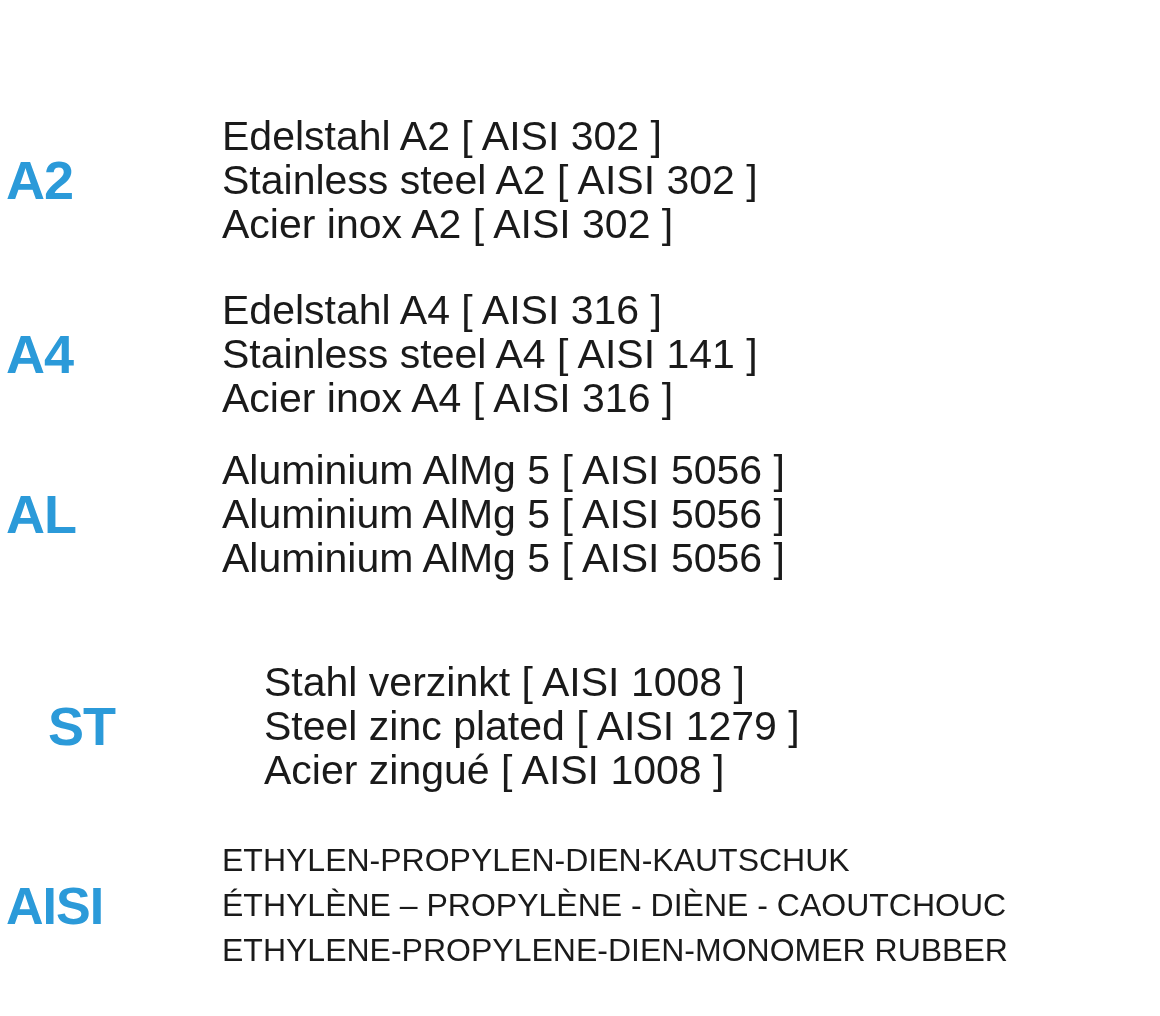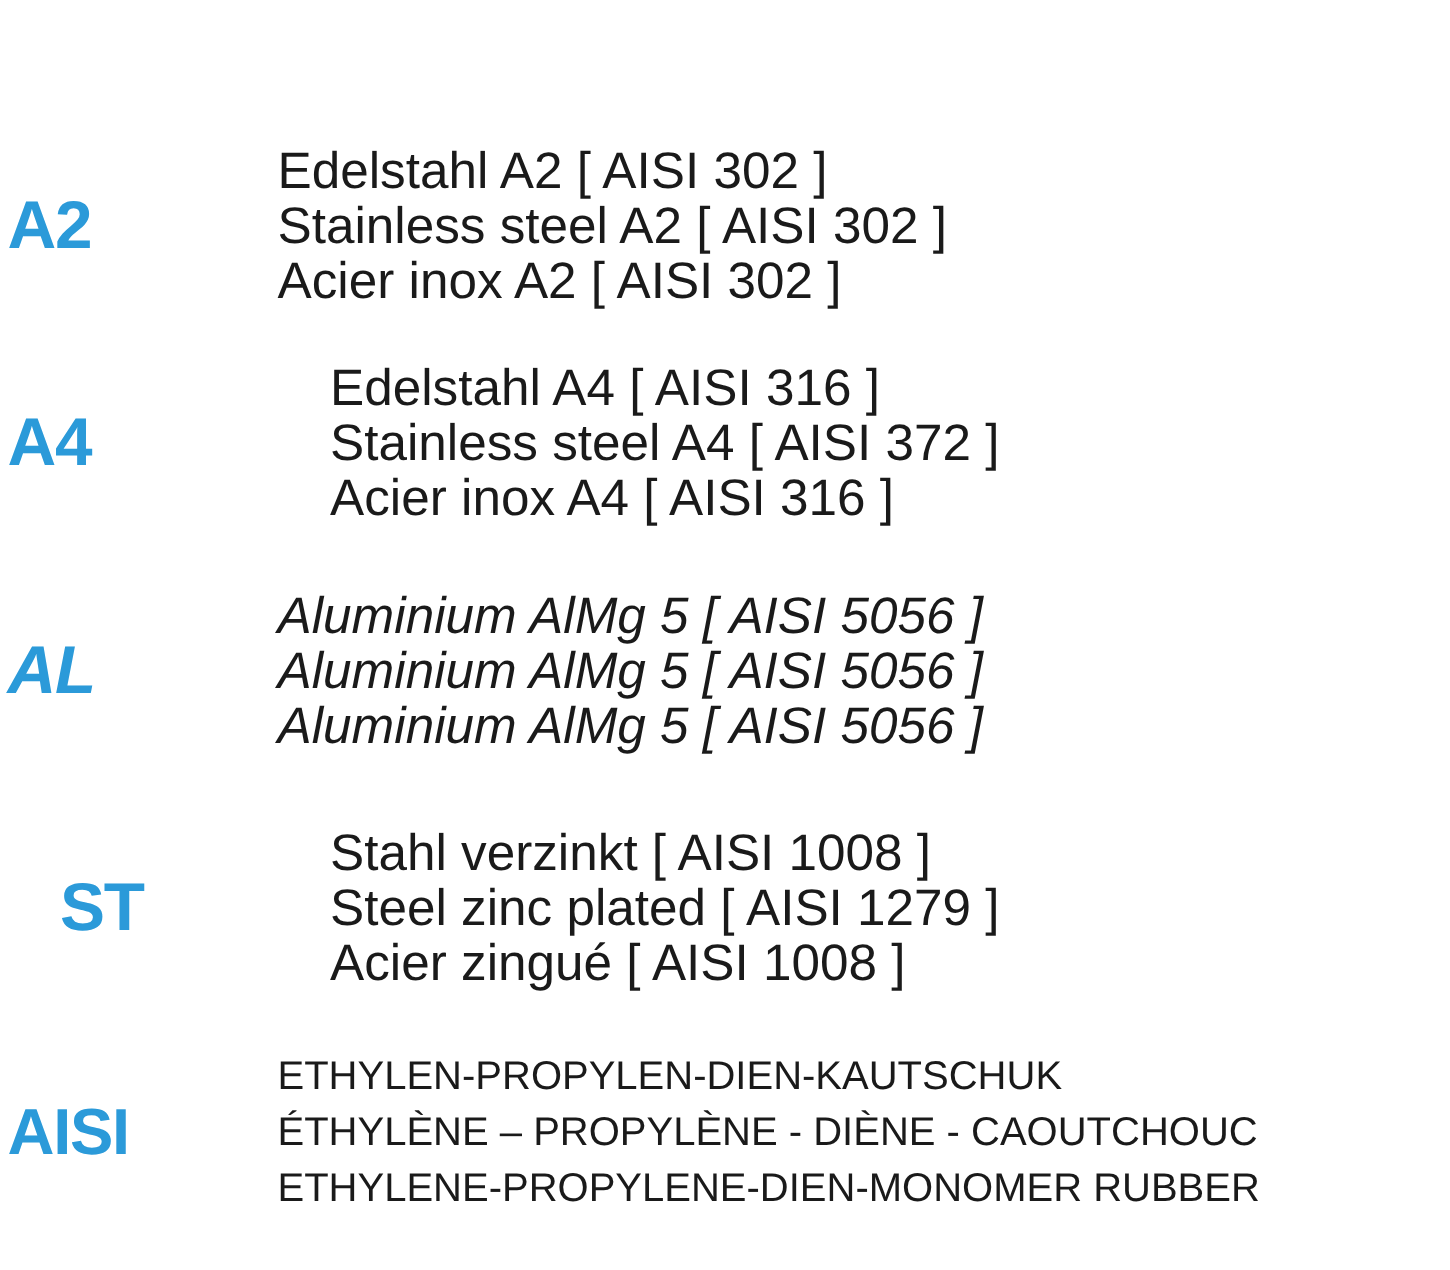--- a/index.html
+++ b/index.html
@@ -44,22 +44,22 @@
     color: #1a1a1a;
     font-size: 41px;
     line-height: 44px;
     white-space: nowrap;
   }
   .desc-line {
     display: block;
   }
   
   .row-a2   { position: absolute; top: 114px; left: 0; }
-  .row-a4   { position: absolute; top: 288px; left: 0; gap: 42px; }
-  .row-al   { position: absolute; top: 470px; left: 0; font-style: italic; }
+  .row-a4   { position: absolute; top: 288px; left: 0; }
+  .row-al   { position: absolute; top: 448px; left: 0; }
   .row-st   { position: absolute; top: 660px; left: 0; margin-left: 42px; }
   .row-epdm { position: absolute; top: 838px; left: 0; }
 
   .row-epdm .code-cell { font-size: 52px; }
   .row-epdm .desc-cell { font-size: 32px; line-height: 45px; }
   .row-al .desc-cell { line-height: 44px; }
 </style>
 </head>
 <body>
 
@@ -71,21 +71,21 @@
       <span class="desc-line">Edelstahl A2 [ AISI 302 ]</span>
       <span class="desc-line">Stainless steel A2 [ AISI 302 ]</span>
       <span class="desc-line">Acier inox A2 [ AISI 302 ]</span>
     </div>
   </div>
 
   <div class="legend-row row-a4">
     <div class="code-cell">A4</div>
     <div class="desc-cell">
       <span class="desc-line">Edelstahl A4 [ AISI 316 ]</span>
-      <span class="desc-line">Stainless steel A4 [ AISI 372 ]</span>
+      <span class="desc-line">Stainless steel A4 [ AISI 141 ]</span>
       <span class="desc-line">Acier inox A4 [ AISI 316 ]</span>
     </div>
   </div>
 
   <div class="legend-row row-al">
     <div class="code-cell">AL</div>
     <div class="desc-cell">
       <span class="desc-line">Aluminium AlMg 5 [ AISI 5056 ]</span>
       <span class="desc-line">Aluminium AlMg 5 [ AISI 5056 ]</span>
       <span class="desc-line">Aluminium AlMg 5 [ AISI 5056 ]</span>

